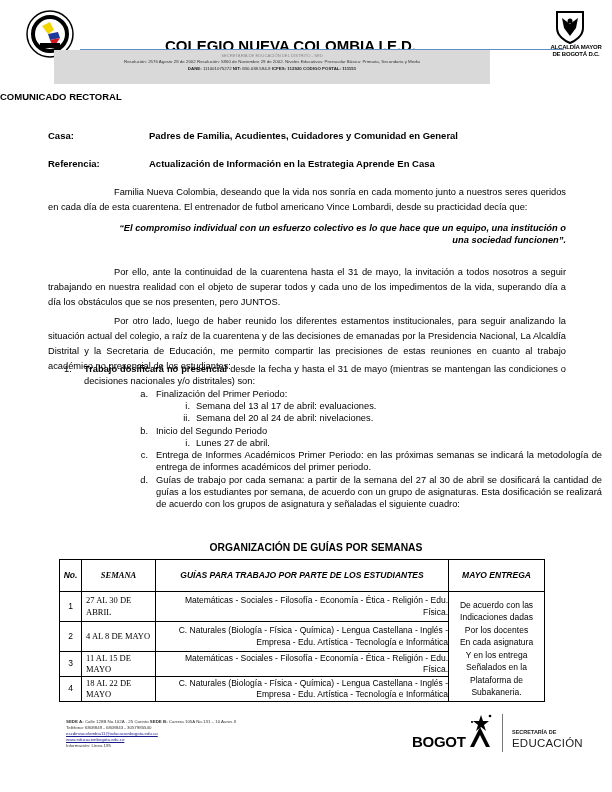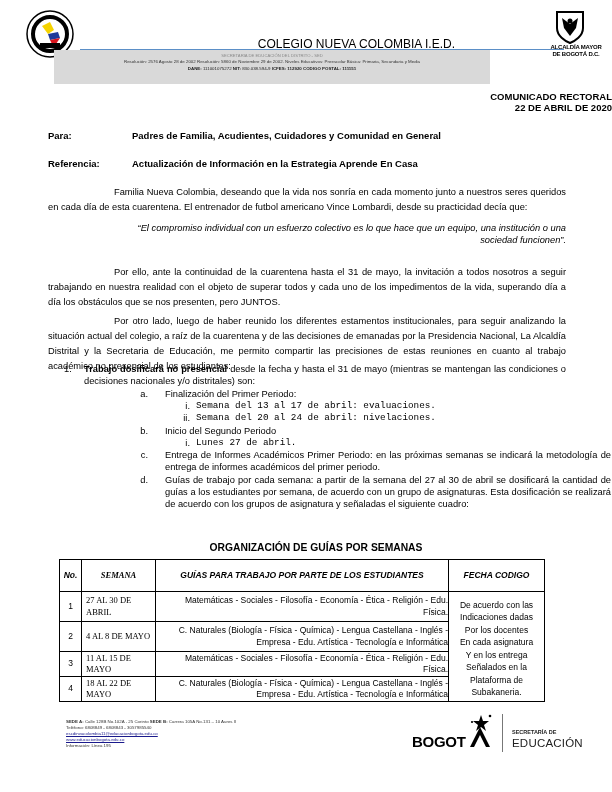--- a/index.html
+++ b/index.html
@@ -3,51 +3,51 @@
   <meta charset="utf-8">
   <style>
     * { box-sizing: border-box; margin: 0; padding: 0; }
     html, body { width: 612px; height: 792px; background: #ffffff; overflow: hidden; }
     body { position: relative; font-family: "Liberation Sans", sans-serif; color: #000; }
 
     
     .logo-left { position: absolute; left: 26px; top: 10px; width: 48px; height: 48px; }
     .logo-right { position: absolute; left: 553px; top: 10px; width: 34px; height: 34px; }
     .alcaldia { position: absolute; left: 540px; top: 44px; width: 72px; font-size: 6px; font-weight: bold; line-height: 7px; text-align: center; letter-spacing: -0.2px; }
-    .school-name { position: absolute; left: 165px; top: 37px; width: 290px; text-align: right; font-size: 12px; font-weight: normal; }
+    .school-name { position: absolute; left: 165px; top: 37px; width: 290px; text-align: left; font-size: 15px; font-weight: bold; }
     .header-rule { position: absolute; left: 80px; top: 49px; width: 484px; height: 1px; background: #5b8fc7; }
     .header-band { position: absolute; left: 54px; top: 50px; width: 436px; height: 34px; background: #d9d9d9; }
     .sed-line { position: absolute; left: 54px; top: 53px; width: 436px; text-align: center; font-size: 4.2px; color: #8a8a8a; }
     .res-line { position: absolute; left: 54px; top: 59px; width: 436px; text-align: center; font-size: 4.4px; color: #333; white-space: nowrap; }
     .dane-line { position: absolute; left: 54px; top: 66px; width: 436px; text-align: center; font-size: 4.4px; color: #222; white-space: nowrap; }
     .dane-line b { font-weight: bold; }
 
-    .title-block { position: absolute; left: 0; top: 91px; width: 612px; text-align: right; font-size: 9.5px; font-weight: bold; line-height: 11px; }
+    .title-block { position: absolute; left: 0; top: 91px; width: 612px; text-align: left; font-size: 9.5px; font-weight: bold; line-height: 11px; }
 
     .meta-row { position: absolute; left: 48px; font-size: 9.5px; font-weight: bold; }
     .meta-row .lbl { position: absolute; left: 0; white-space: nowrap; }
-    .meta-row .val { position: absolute; left: 84px; white-space: nowrap; }
+    .meta-row .val { position: absolute; left: 101px; white-space: nowrap; }
     .row-para { top: 130px; }
     .row-ref { top: 158px; }
 
     .body-text { position: absolute; left: 48px; width: 518px; font-size: 9.3px; line-height: 15px; text-align: justify; }
     .p1 { top: 185px; text-indent: 66px; }
-    .quote { position: absolute; left: 110px; width: 456px; top: 222px; font-size: 9.3px; line-height: 12.3px; font-weight: normal; font-style: italic; text-align: right; }
+    .quote { position: absolute; left: 110px; width: 456px; top: 222px; font-size: 9.3px; line-height: 12.3px; font-weight: bold; font-style: italic; text-align: right; }
     .p2 { top: 265px; text-indent: 66px; }
     .p3 { top: 314px; text-indent: 66px; }
 
     .list { position: absolute; font-size: 9.3px; line-height: 12.3px; }
     .l1 { left: 48px; top: 363px; width: 518px; }
     .l1 .num { position: absolute; left: 16px; }
     .l1 .txt { position: absolute; left: 36px; width: 482px; text-align: justify; }
     .sub { position: absolute; left: 36px; width: 482px; }
     .sub .mk { position: absolute; left: 50px; width: 14px; text-align: right; }
-    .sub .tx { position: absolute; left: 81px; width: 446px; text-align: justify; }
+    .sub .tx { position: absolute; left: 72px; width: 446px; text-align: justify; }
     .rom .mk { left: 92px; width: 14px; text-align: right; }
-    .rom .tx { left: 112px; width: 400px; font-family: Liberation Mono, monospace; }
+    .rom .tx { left: 112px; width: 400px; }
 
     
     .table-title { position: absolute; left: 0; top: 542px; width: 612px; text-align: center; font-size: 10.3px; font-weight: bold; padding-left: 20px; }
     table.guides { position: absolute; left: 59px; top: 559px; border-collapse: collapse; font-size: 8.5px; line-height: 11.5px; }
     table.guides td, table.guides th { border: 1px solid #000; vertical-align: middle; }
     table.guides th { font-weight: bold; font-style: italic; text-align: center; height: 32px; font-size: 8.5px; }
     .c-no { width: 22px; text-align: center; }
     .c-sem { width: 74px; padding-left: 4px; text-align: left; font-family: Liberation Serif, serif; }
     .c-gu { width: 293px; padding-left: 4px; text-align: right; }
     .c-fe { width: 96px; text-align: center; }
@@ -101,25 +101,24 @@
     <circle cx="17" cy="11" r="2.5" fill="#000"></circle>
   </svg>
 </div>
 <div class="alcaldia">
   <div>ALCALDÍA MAYOR</div>
   <div>DE BOGOTÁ D.C.</div>
 </div>
 
 <div class="title-block">
   <div>COMUNICADO RECTORAL</div>
-  <div>22 DE ABRIL DE 2020</div>
 </div>
 
 <div class="meta-row row-para">
-  <span class="lbl">Para:</span>
+  <span class="lbl">Casa:</span>
   <span class="val">Padres de Familia, Acudientes, Cuidadores y Comunidad en General</span>
 </div>
 <div class="meta-row row-ref">
   <span class="lbl">Referencia:</span>
   <span class="val">Actualización de Información en la Estrategia Aprende En Casa</span>
 </div>
 
 <div class="body-text p1">Familia Nueva Colombia, deseando que la vida nos sonría en cada momento junto a nuestros seres queridos en cada día de esta cuarentena.  El entrenador de futbol americano Vince Lombardi, desde su practicidad decía que:</div>
 <div class="quote">“El compromiso individual con un esfuerzo colectivo es lo que hace que un equipo, una institución o una sociedad funcionen”.</div>
 <div class="body-text p2">Por ello, ante la continuidad de la cuarentena hasta el 31 de mayo, la invitación a todos nosotros a seguir trabajando en nuestra realidad con el objeto de superar todos y cada uno de los impedimentos de la vida, superando día a día los obstáculos que se nos presenten, pero JUNTOS.</div>
@@ -159,21 +158,21 @@
   </div>
 </div>
 
 <div class="table-title">ORGANIZACIÓN DE GUÍAS POR SEMANAS</div>
 <table class="guides">
   <tbody>
       <tr>
     <th class="c-no">No.</th>
     <th class="c-sem" style="text-align:center;padding-left:0;">SEMANA</th>
     <th class="c-gu" style="text-align:center;padding-left:0;">GUÍAS PARA TRABAJO POR PARTE DE LOS ESTUDIANTES</th>
-    <th class="c-fe">FECHA CODIGO</th>
+    <th class="c-fe">MAYO ENTREGA</th>
   </tr>
   <tr class="r1">
     <td class="c-no">1</td>
     <td class="c-sem">27 AL 30 DE ABRIL</td>
     <td class="c-gu">Matemáticas - Sociales - Filosofía - Economía - Ética - Religión - Edu. Física.</td>
     <td class="c-fe" rowspan="4">
       <div>De acuerdo con las</div>
       <div>Indicaciones dadas</div>
       <div>Por los docentes</div>
       <div>En cada asignatura</div>

